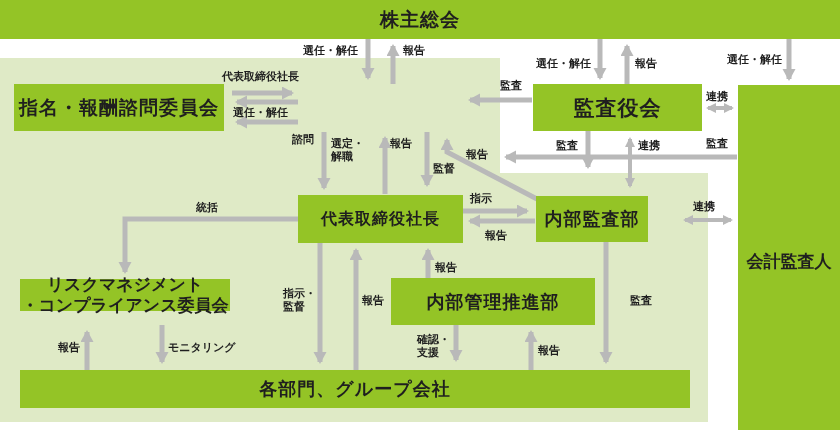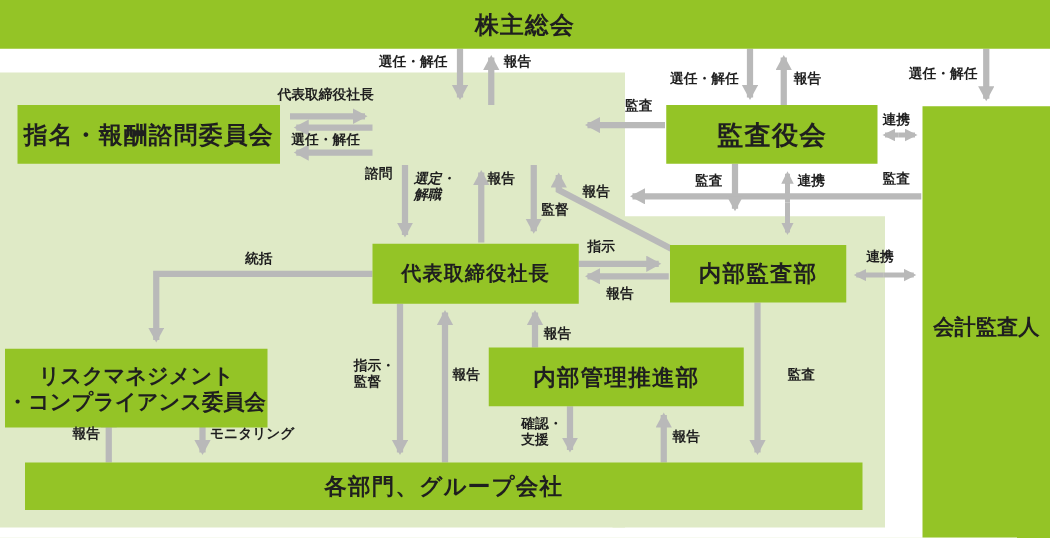--- a/index.html
+++ b/index.html
@@ -21,22 +21,22 @@
   .node{position:absolute;z-index:3;background:var(--g);color:var(--tx);
         font-weight:bold;display:flex;align-items:center;justify-content:center;
         text-align:center;letter-spacing:1px;white-space:pre-line;}
   .n-shareholders{left:0;top:0;width:840px;height:39px;font-size:19px;}
   .n-nomination{left:14px;top:84px;width:210px;height:47px;font-size:19px;}
   .n-board{left:298px;top:84px;width:165px;height:48px;font-size:21px;}
   .n-auditboard{left:533px;top:84px;width:169px;height:47px;font-size:21px;}
   .n-auditor{left:738px;top:85px;width:102px;height:406px;font-size:17px;
              align-items:flex-start;padding-top:165px;box-sizing:border-box;letter-spacing:0;}
   .n-president{left:298px;top:195px;width:165px;height:48px;font-size:16px;}
-  .n-internalaudit{left:536px;top:196px;width:141px;height:46px;font-size:18px;}
-  .n-risk{left:4px;top:279px;width:210px;height:63px;font-size:17px;line-height:21px;letter-spacing:0;}
+  .n-internalaudit{left:536px;top:196px;width:112px;height:46px;font-size:18px;}
+  .n-risk{left:20px;top:279px;width:210px;height:32px;font-size:17px;line-height:21px;letter-spacing:0;}
   .n-mgmt{left:391px;top:278px;width:204px;height:47px;font-size:18px;}
   .n-departments{left:20px;top:370px;width:670px;height:38px;font-size:18px;}
 
   .lbl{position:absolute;z-index:4;font-size:11px;font-weight:bold;line-height:13px;
        color:var(--tx);white-space:pre-line;letter-spacing:0;}
 </style>
 </head>
 <body>
 
 <div class="stage">
@@ -105,21 +105,21 @@
   <div class="lbl" style="left:303px;top:44px;">選任・解任</div>
   <div class="lbl" style="left:403px;top:44px;">報告</div>
   <div class="lbl" style="left:222px;top:70px;">代表取締役社長</div>
   <div class="lbl" style="left:233px;top:106px;">選任・解任</div>
   <div class="lbl" style="left:252px;top:133px;margin-left:40px;">諮問</div>
   <div class="lbl" style="left:500px;top:79px;">監査</div>
   <div class="lbl" style="left:536px;top:57px;">選任・解任</div>
   <div class="lbl" style="left:635px;top:57px;">報告</div>
   <div class="lbl" style="left:706px;top:90px;">連携</div>
   <div class="lbl" style="left:727px;top:53px;">選任・解任</div>
-  <div class="lbl" style="left:331px;top:137px;font-style:italic;">選定・
+  <div class="lbl" style="left:331px;top:137px;">選定・
 解職</div>
   <div class="lbl" style="left:390px;top:137px;">報告</div>
   <div class="lbl" style="left:433px;top:162px;">監督</div>
   <div class="lbl" style="left:466px;top:148px;">報告</div>
   <div class="lbl" style="left:556px;top:139px;">監査</div>
   <div class="lbl" style="left:638px;top:139px;">連携</div>
   <div class="lbl" style="left:706px;top:137px;">監査</div>
   <div class="lbl" style="left:470px;top:192px;">指示</div>
   <div class="lbl" style="left:485px;top:229px;">報告</div>
   <div class="lbl" style="left:693px;top:200px;">連携</div>

